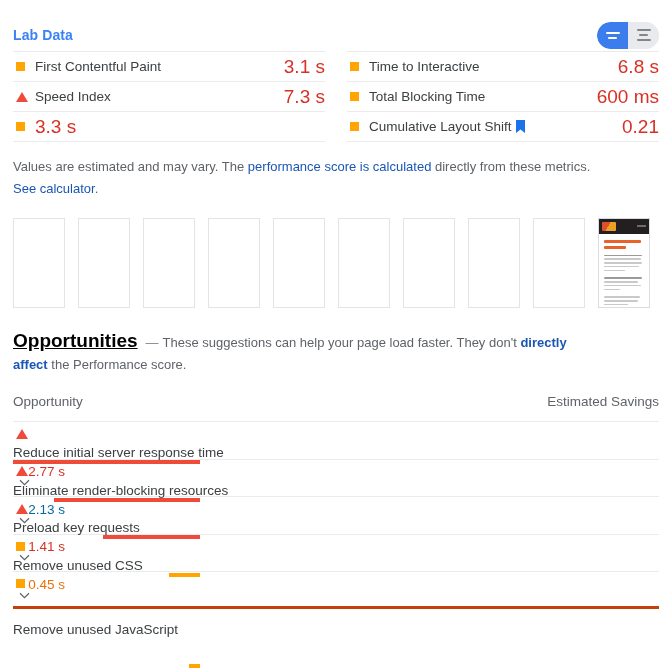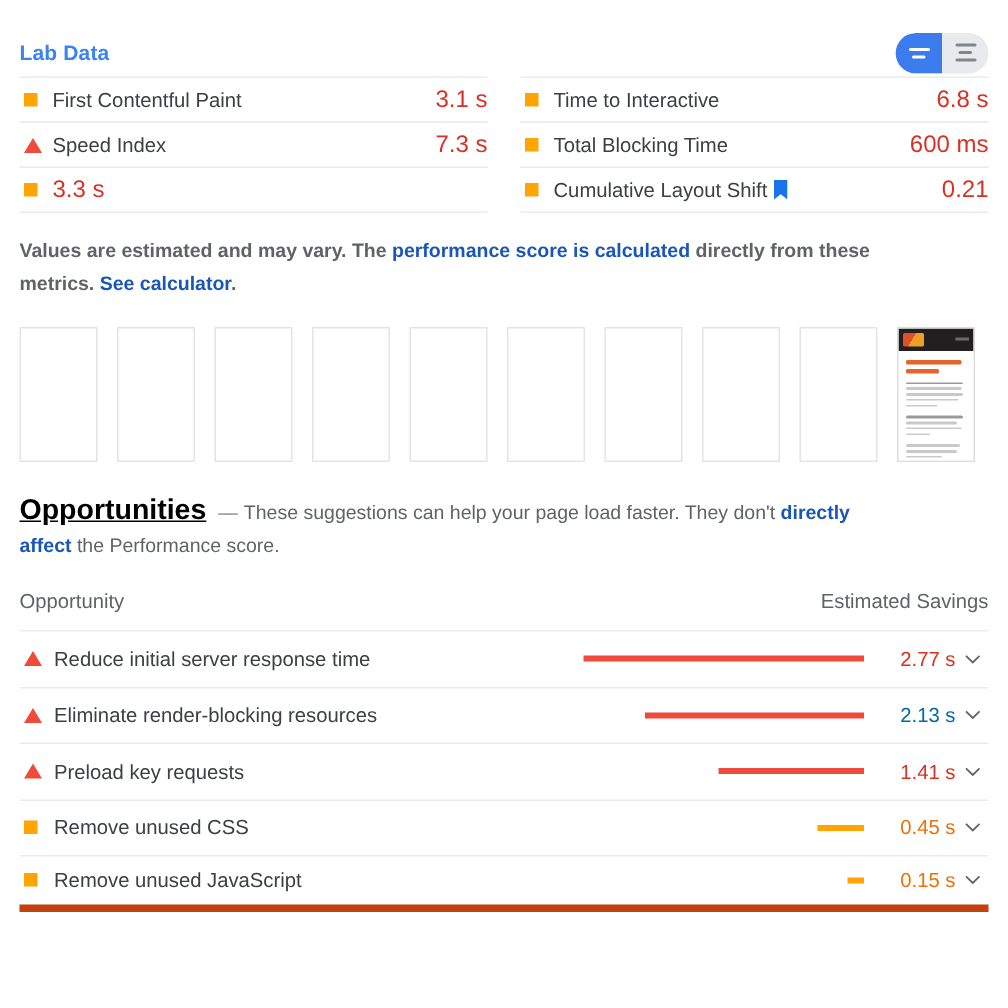--- a/index.html
+++ b/index.html
@@ -57,28 +57,27 @@
   .sq { width: 9px; height: 9px; background: #fa3; background: #ffa400; display:block; }
   .tri {
     width: 0; height: 0; display: block;
     border-left: 6px solid transparent;
     border-right: 6px solid transparent;
     border-bottom: 10px solid #f04b3a;
   }
   .m-name { flex: 1; color: #3c4043; font-size: 13.5px; display: flex; align-items: center; gap: 1px; white-space: nowrap;}
   .cwv-flag { display: inline-block; width: 9px; height: 13px; margin-left: 3px; position: relative; }
   .cwv-flag svg { display:block; }
-  .m-val { color: #d93025; font-size: 16px; white-space: nowrap; }
+  .m-val { color: #d93025; font-size: 19px; white-space: nowrap; }
 
   
   .note {
     padding: 14px 13px 0 13px;
     font-size: 13px; line-height: 22px; color: #5f6368;
     max-width: 620px;
-    font-weight: bold;
   }
   .note a { color: #1a56b5; text-decoration: none; }
 
   
   .filmstrip {
     display: flex; align-items: flex-start;
     padding: 18px 13px 0 13px;
     gap: 13px;
   }
   .frame {
@@ -110,26 +109,27 @@
   .opp-head b { color: #000000; font-size: 19px; text-decoration: underline; }
   .opp-head .dash { color:#80868b; padding: 0 4px 0 8px;}
   .opp-head a { color: #1a56b5; text-decoration: none; font-weight: bold;}
 
   .opp-table { padding: 0 13px; margin-top: 18px; }
   .opp-colhead {
     display: flex; align-items: center; justify-content: space-between;
     font-size: 13.5px; color: #5f6368; padding-bottom: 12px;
   }
   .opp-row {
-    display: flex; align-items: center;
+    display: flex; 
     height: 37.5px;
     border-top: 1px solid #ebebeb;
     font-size: 13.5px;
-  }
-  .opp-row:last-child { border-bottom: 5px solid #c2410c; }
+    flex-direction: column;
+  }
+  .opp-row:last-child { border-bottom: 3px solid #c2410c; gap: 27px; }
   .o-icon { width: 23px; flex: 0 0 23px; display:flex; align-items:center; padding-left:3px;}
   .o-name { flex: 1 1 auto; color: #3c4043; white-space: nowrap; }
   .o-bar-wrap { flex: 0 0 auto; width: 196px; display:flex; justify-content:flex-end; align-items:center; padding-right: 9px;}
   .o-bar { height: 4px; border-radius: 0px; display:block; }
   .o-val { flex: 0 0 auto; width: 52px; text-align: right; white-space: nowrap; }
   .chev { flex: 0 0 auto; width: 22px; display:flex; align-items:center; justify-content:center; }
   .chev svg { display:block; }
 </style>
 </head>
 <body>

